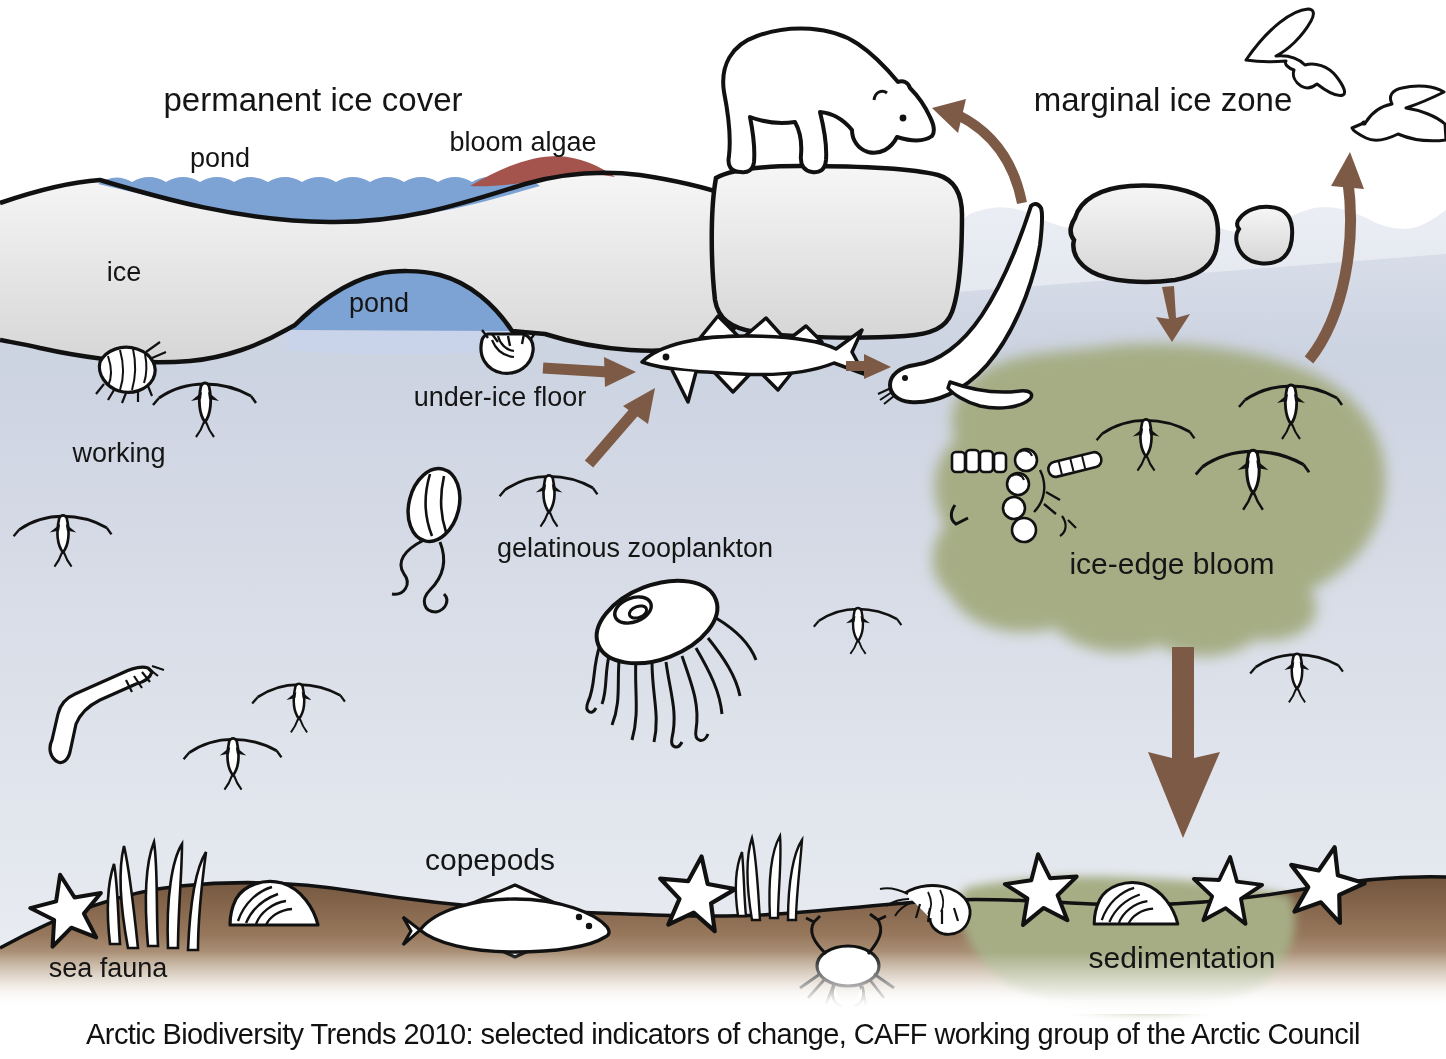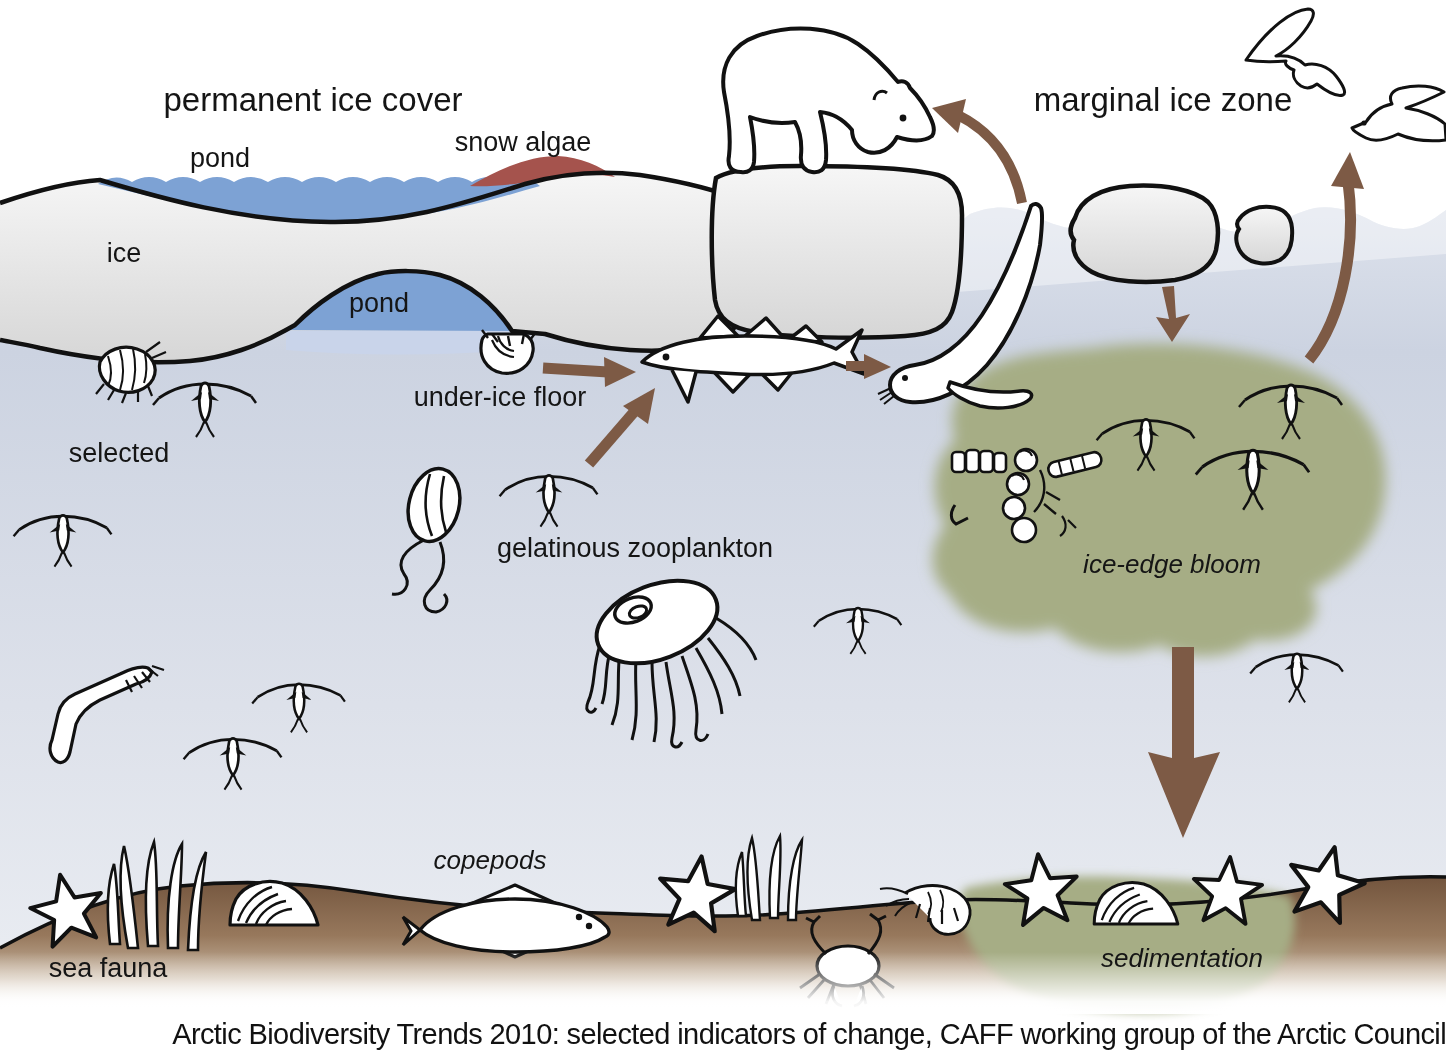--- a/index.html
+++ b/index.html
@@ -2,23 +2,23 @@
 <html><head>
 <meta charset="utf-8">
 <style>
   html,body{margin:0;padding:0;background:#fff;}
   #stage{position:relative;width:1446px;height:1059px;overflow:hidden;background:#fff;
          font-family:"Liberation Sans",sans-serif;}
   #scene{position:absolute;left:0;top:0;}
   .lbl{position:absolute;transform:translate(-50%,-50%);color:#151515;font-size:27px;
        white-space:nowrap;letter-spacing:0px;}
   .title{font-size:33px;}
-  .small{font-size:26px;font-style:italic;}
+  .small{font-size:30px;}
   #caption{position:absolute;left:50%;top:1034px;transform:translate(-50%,-50%);
-           width:1446px;text-align:right;font-size:29px;letter-spacing:-0.6px;color:#111;
+           width:1446px;text-align:center;font-size:29px;letter-spacing:-0.6px;color:#111;
            white-space:nowrap;}
 </style>
 </head>
 <body>
 
 <div id="stage">
 <svg id="scene" width="1446" height="1059" viewBox="0 0 1446 1059">
   <defs>
     <linearGradient id="gIce" x1="0" y1="0" x2="0" y2="1">
       <stop offset="0" stop-color="#f6f6f6"></stop>
@@ -358,25 +358,25 @@
     <path d="M846,366 L866,366" fill="none" stroke-width="10" stroke="#7d5a45"></path>
     <path d="M864,354 L891,367 L864,379 Z" fill="#7d5a45"></path>
     <path d="M1022,203 C1014,162 992,132 958,115" fill="none" stroke-width="10" stroke="#7d5a45"></path>
     <path d="M966,99 L932,108 L958,133 Z" fill="#7d5a45"></path>
   </g>
 </svg>
 
   <div class="lbl title" style="left:1163px;top:100px">marginal ice zone</div>
   <div class="lbl title" style="left:313px;top:100px">permanent ice cover</div>
   <div class="lbl" style="left:220px;top:158px">pond</div>
-  <div class="lbl" style="left:523px;top:142px">snow algae</div>
-  <div class="lbl" style="left:124px;top:253px">ice</div>
+  <div class="lbl" style="left:523px;top:142px">bloom algae</div>
+  <div class="lbl" style="left:124px;top:272px">ice</div>
   <div class="lbl" style="left:379px;top:303px">pond</div>
   <div class="lbl" style="left:500px;top:397px">under-ice floor</div>
-  <div class="lbl" style="left:119px;top:453px">selected</div>
+  <div class="lbl" style="left:119px;top:453px">working</div>
   <div class="lbl" style="left:635px;top:548px">gelatinous zooplankton</div>
   <div class="lbl small" style="left:1172px;top:564px">ice-edge bloom</div>
   <div class="lbl small" style="left:490px;top:860px">copepods</div>
   <div class="lbl" style="left:108px;top:968px">sea fauna</div>
   <div class="lbl small" style="left:1182px;top:958px">sedimentation</div>
 
   <div id="caption">Arctic Biodiversity Trends 2010: selected indicators of change, CAFF working group of the Arctic Council</div>
 </div>
 
 </body></html>

